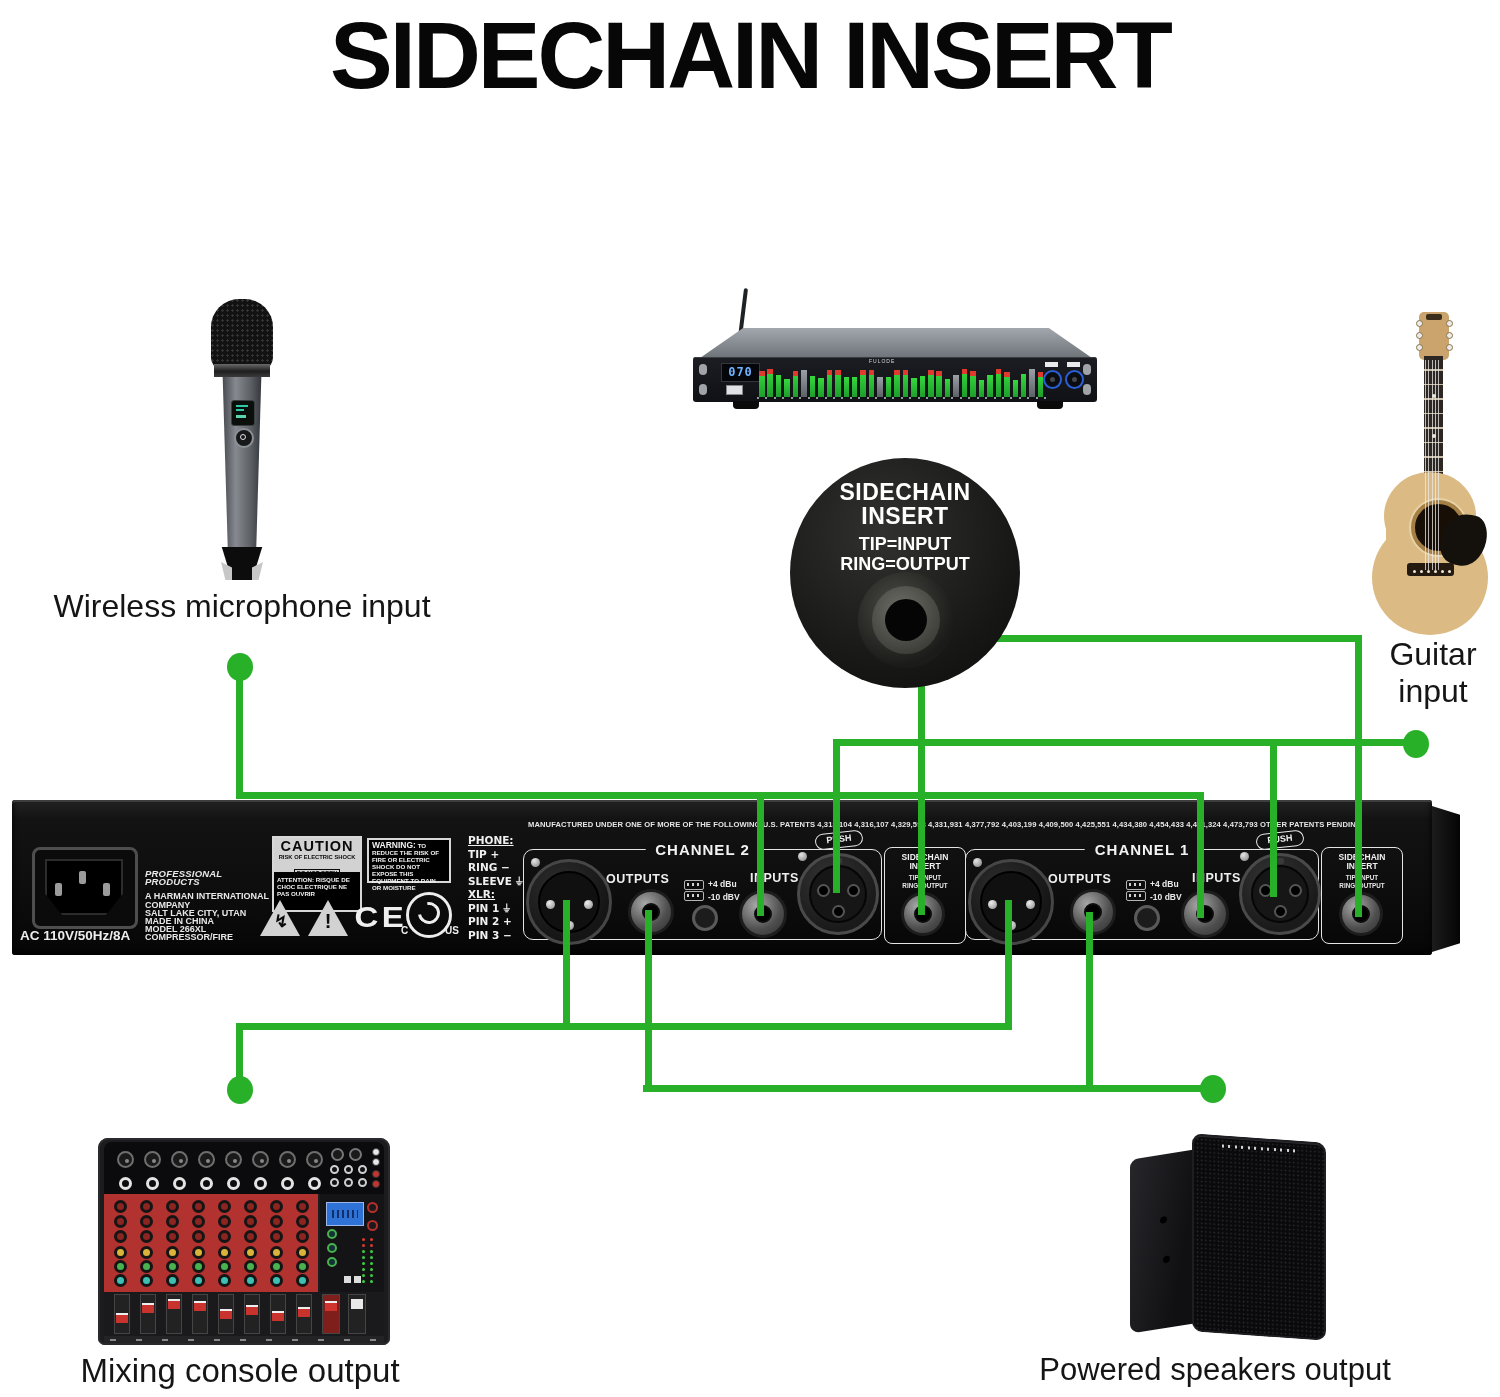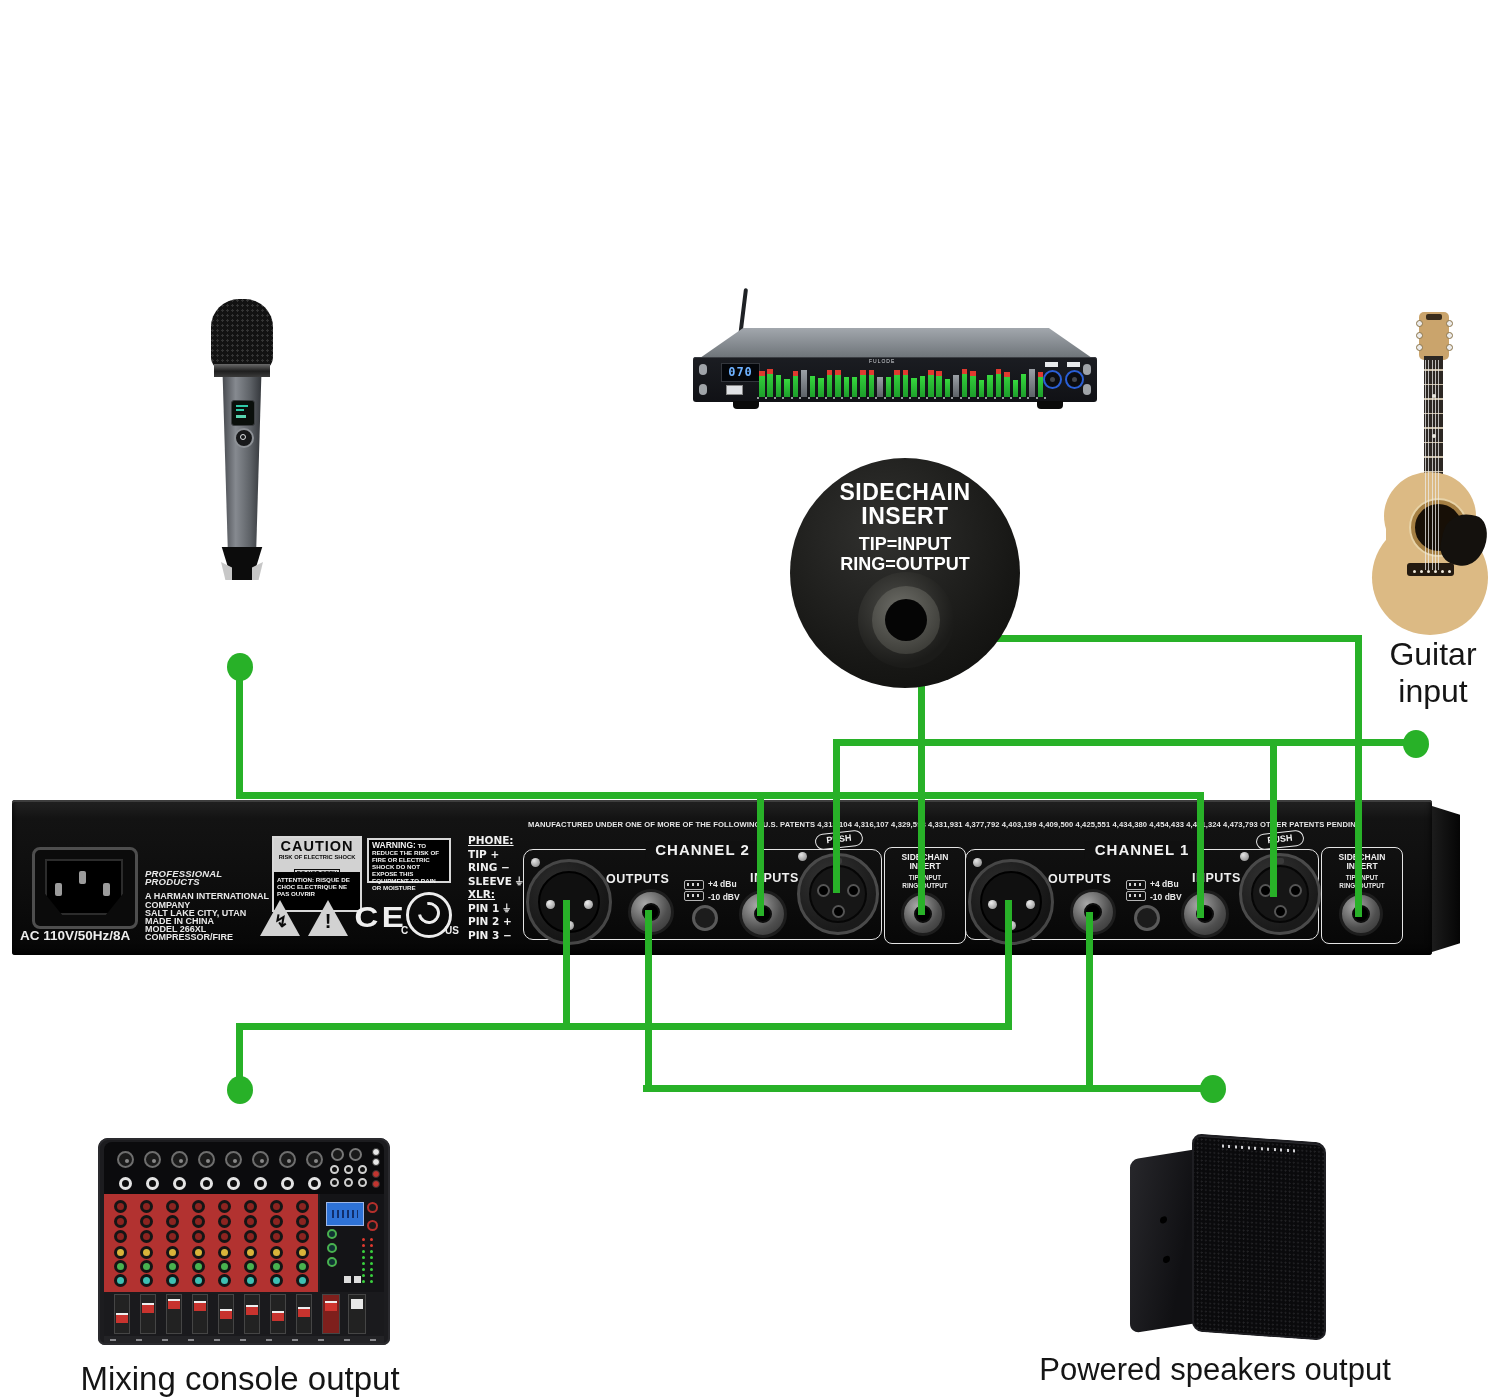--- a/index.html
+++ b/index.html
@@ -140,35 +140,37 @@
              background:radial-gradient(circle at 1.3px 1.3px,#232326 .8px,transparent 1px) 0 0/4.2px 4.2px,#0a0a0c;
              box-shadow:inset 0 0 0 2px #1e1e22, inset 0 3px 0 #2c2c30;}
   .spk-front i{position:absolute;left:30px;top:9px;width:74px;height:3px;
                background:repeating-linear-gradient(90deg,#cfcfd2 0 2px,transparent 2px 6.5px);}
 </style>
 </head>
 <body>
 
 <div id="canvas">
 
+  <div class="abs title">SIDECHAIN INSERT</div>
 
   <div class="abs mic-head"></div>
   <div class="abs mic-band"></div>
   <div class="abs mic-body"></div>
   <div class="abs mic-screen">
     <i style="left:4px;top:4px;width:12px;height:2px;"></i>
       <i style="left:4px;top:8px;width:8px;height:2px;"></i>
     <i style="left:4px;top:14px;width:10px;height:3px;background:#59d6b0;"></i>
   </div>
   <div class="abs mic-btn">
       <i></i>
     </div>
   <div class="abs mic-tail"></div>
   <div class="abs mic-tail-l"></div>
   <div class="abs mic-tail-r"></div>
+  <div class="abs dev-label" style="left:30px;top:588px;width:424px;">Wireless microphone input</div>
 
   <div class="abs eq-ant"></div>
   <div class="abs eq-lid"></div>
   <div class="abs eq-front" id="eq-front">
     <div class="eq-slot" style="left:6px;top:7px;"></div>
     <div class="eq-slot" style="left:6px;top:27px;"></div>
     <div class="eq-slot" style="left:390px;top:7px;"></div>
     <div class="eq-slot" style="left:390px;top:27px;"></div>
     <div class="eq-screen">070</div>
     <div class="eq-usb"></div>
@@ -708,21 +710,21 @@
         </div>
         <div style="position: absolute; left: 218px; top: 2px; width: 18px; height: 40px; background: rgb(126, 31, 28); border: 1px solid rgb(69, 69, 69); box-sizing: border-box;">
           <div style="position: absolute; left: 2px; top: 6px; width: 12px; height: 10px; background: rgb(208, 52, 46); border-top: 2px solid rgb(238, 238, 238); box-sizing: border-box;"></div>
         </div>
         <div style="position: absolute; left: 244px; top: 2px; width: 18px; height: 40px; background: rgb(34, 34, 34); border: 1px solid rgb(69, 69, 69); box-sizing: border-box;">
           <div style="position: absolute; left: 2px; top: 4px; width: 12px; height: 10px; background: rgb(232, 232, 232); box-sizing: border-box;"></div>
         </div>
       </div>
     <div class="mx-strip"></div>
   </div>
-  <div class="abs dev-label" style="left:20px;top:1352px;width:440px;font-size:33px;margin-top:8px;">Mixing console output</div>
+  <div class="abs dev-label" style="left:20px;top:1352px;width:440px;font-size:33px;">Mixing console output</div>
 
   <div class="abs spk">
     <div class="spk-side">
       <i style="left:30px;top:62px;"></i>
         <i style="left:33px;top:102px;"></i>
     </div>
     <div class="spk-front">
         <i></i>
       </div>
   </div>

